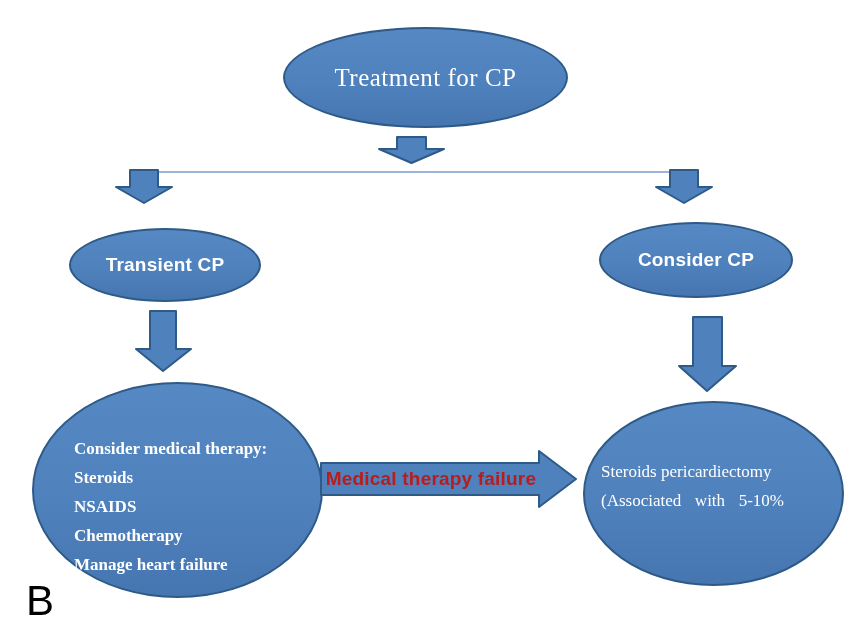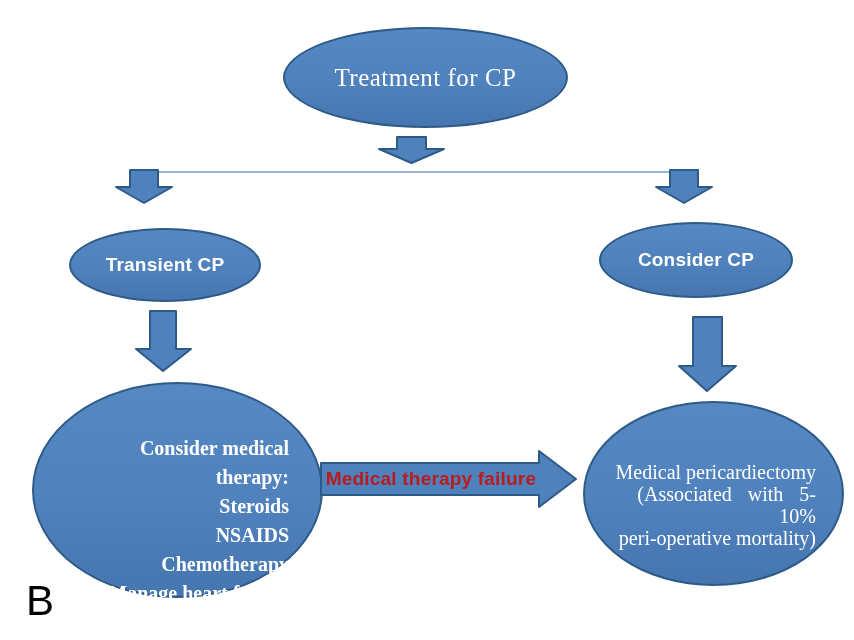--- a/index.html
+++ b/index.html
@@ -17,24 +17,24 @@
     color:#ffffff;
   }
   .ellipse .center-label{
     text-align:center;white-space:nowrap;
   }
   .serif-label{font-family:"Liberation Serif",serif;font-size:25px;letter-spacing:.5px;}
   .sans-label{font-family:"Liberation Sans",sans-serif;font-weight:bold;font-size:19px;letter-spacing:.2px;}
   .node-text-block{
     position:absolute;color:#ffffff;z-index:3;
     font-family:"Liberation Serif",serif;font-weight:bold;
-    font-size:20px;line-height:29px;text-align:right;
+    font-size:17px;line-height:29px;text-align:left;
   }
   .node-text-block.regular{font-weight:normal;line-height:22px;}
-  .line-justify{word-spacing:0.55em;}
+  .line-justify{word-spacing:0.55em;margin-top:7px;}
   .connector-line{
     position:absolute;background:#9ab5d9;z-index:1;
   }
   .block-arrow{position:absolute;z-index:2;}
   .block-arrow polygon{fill:#4f81bd;stroke:#2e5a87;stroke-width:2;stroke-linejoin:round;}
   #failure-label{
     position:absolute;left:322px;top:462px;width:218px;height:34px;z-index:3;
     display:flex;align-items:center;justify-content:center;
     color:#b91c1c;font-family:"Liberation Sans",sans-serif;
     font-weight:bold;font-size:19px;white-space:nowrap;letter-spacing:.2px;
@@ -87,23 +87,22 @@
   <div class="node-text-block" style="left:74px;top:434px;width:215px;">
     <div>Consider medical therapy:</div>
     <div>Steroids</div>
     <div>NSAIDS</div>
     <div>Chemotherapy</div>
     <div>Manage heart failure</div>
   </div>
 
   <div class="ellipse" style="left:583px;top:401px;width:261px;height:185px;"></div>
   <div class="node-text-block regular" style="left:601px;top:461px;width:215px;">
-    <div>Medical pericardiectomy</div>
+    <div>Steroids pericardiectomy</div>
     <div class="line-justify">(Associated with 5-10%</div>
-    <div>peri-operative mortality)</div>
   </div>
 
   <svg class="block-arrow" style="left:320px;top:449px;" width="258" height="61" viewBox="0 0 258 61">
     <polygon points="1,14 219,14 219,2 256,30 219,58 219,46 1,46"></polygon>
   </svg>
   <div id="failure-label">Medical therapy failure</div>
 
   <div id="panel-label">B</div>
 
 </div>

